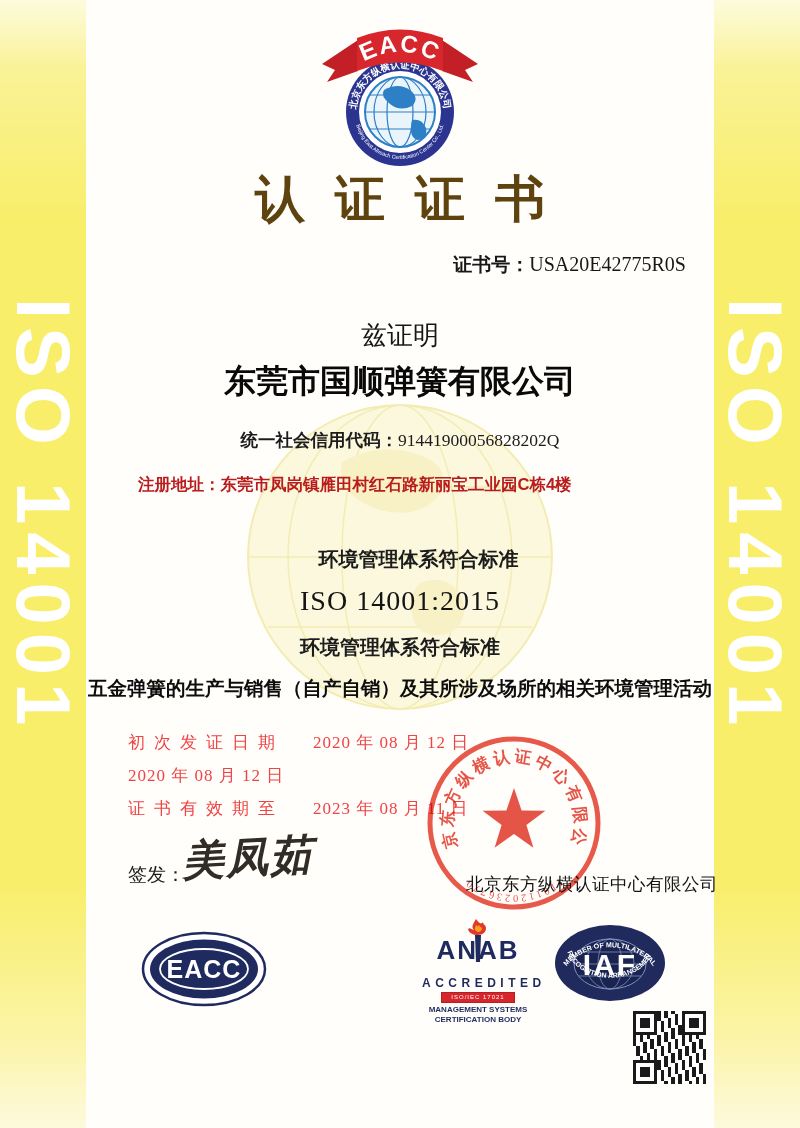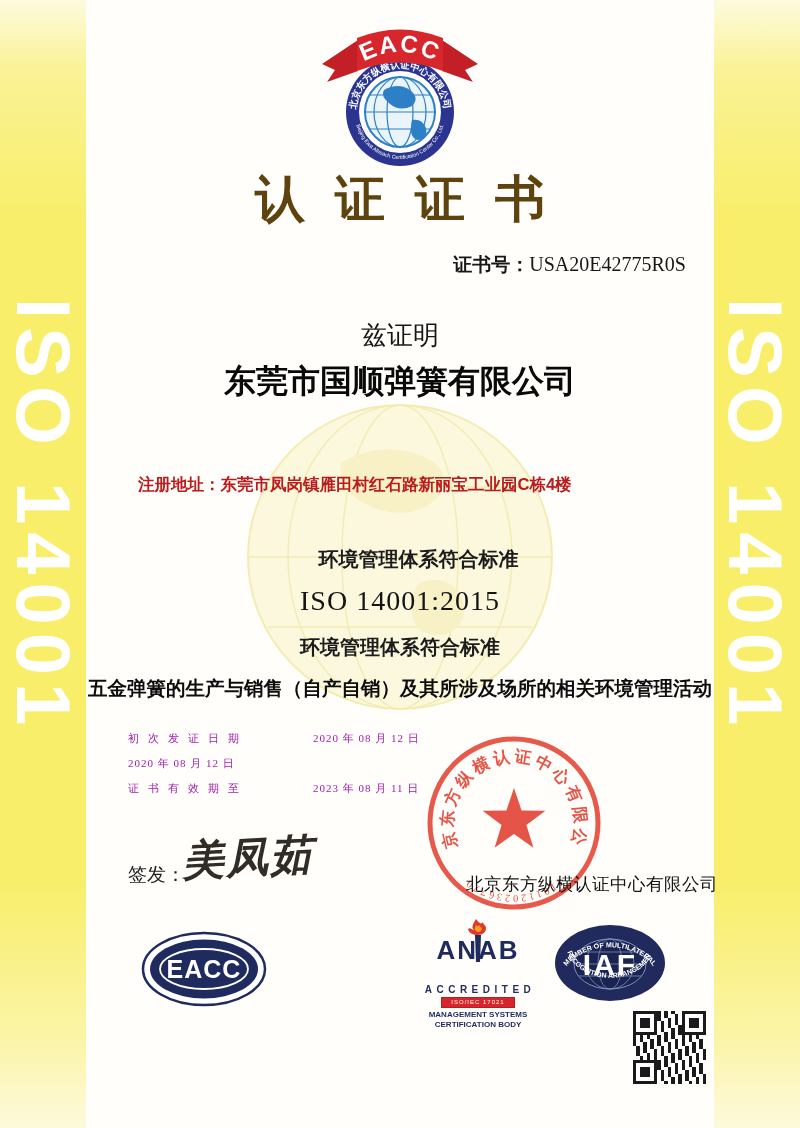--- a/index.html
+++ b/index.html
@@ -36,34 +36,34 @@
   .certify { position:absolute; top:318px; width:100%; text-align:center; font-size:26px; font-family:"Liberation Sans",sans-serif; color:#161616; z-index:1; }
   .company { position:absolute; top:360px; width:100%; text-align:center; font-size:32px; font-weight:bold; font-family:"Liberation Sans",sans-serif; color:#090909; z-index:1; }
   .credit  { position:absolute; top:428px; width:100%; text-align:center; font-size:17.5px; z-index:1; }
   .credit .lbl { font-family:"Liberation Sans",sans-serif; font-weight:bold; }
   .addrs { position:absolute; left:138px; top:471px; width:545px; z-index:1;
            font-family:"Liberation Sans",sans-serif; font-weight:bold; font-size:16.5px; line-height:26px; color:#b91c1c; }
   .std-intro  { position:absolute; top:546px; width:100%; text-align:center; font-size:20px; font-weight:bold; font-family:"Liberation Sans",sans-serif; z-index:1;padding-left:37px; }
   .std-name   { position:absolute; top:585px; width:100%; text-align:center; font-size:28px; letter-spacing:1px; color:#141414; z-index:1; }
   .scope-intro{ position:absolute; top:634px; width:100%; text-align:center; font-size:20px; font-weight:bold; font-family:"Liberation Sans",sans-serif; z-index:1; }
   .scope      { position:absolute; top:675px; width:100%; text-align:center; font-size:19.5px; font-weight:bold; font-family:"Liberation Sans",sans-serif; color:#0d0d0d; z-index:1; }
-  .dates { position:absolute; left:128px; top:731px; z-index:1; font-size:11px; color:#a21caf; }
+  .dates { position:absolute; left:128px; top:731px; z-index:1; font-size:17px; color:#ef4444; }
   .dates .row { display:flex; margin-bottom:10px; }
   .dates .lbl { width:185px; letter-spacing:9px; }
   .dates .val { letter-spacing:1px; }
   .sign-label { position:absolute; left:128px; top:862px; font-size:19px; z-index:1; }
   .signature  { position:absolute; left:182px; top:830px; font-size:42px; font-weight:bold; font-style:italic;
                 color:#322c27; transform:rotate(-3deg); z-index:1; letter-spacing:2px; }
   .issuer { position:absolute; left:466px; top:872px; font-size:17.5px; letter-spacing:.5px; color:#121212; z-index:1; }
   .seal { position:absolute; left:424px; top:733px; z-index:3; mix-blend-mode:multiply; opacity:.95; }
   
   .logo-eacc { position:absolute; left:140px; top:930px; z-index:1; }
   .logo-anab { position:absolute; left:418px; top:918px; width:120px; text-align:center; z-index:1;
                font-family:"Liberation Sans",sans-serif; color:#1f2a5e; }
-  .logo-anab .accredited { font-size:10px; letter-spacing:4.5px; font-weight:bold; margin-top:16px; text-indent:4px; }
+  .logo-anab .accredited { font-size:12px; letter-spacing:4.5px; font-weight:bold; margin-top:8px; text-indent:4px; }
   .logo-anab .redbar { width:74px; margin:2px auto 2px; background:#d6252b; color:#fff; font-size:6px;
                        letter-spacing:1px; padding:1px 0 2px; border:1px solid #b71e23; }
   .logo-anab .small { font-size:8px; font-weight:bold; line-height:10px; }
   .logo-iaf  { position:absolute; left:552px; top:924px; z-index:1; }
   
   .fineprint { position:absolute; left:100px; top:1006px; width:528px; font-size:14.5px;
                line-height:1.6; color:#2d2d2d; z-index:1; text-align:justify; }
   .fineprint p { text-indent:2em; }
   .qr { position:absolute; left:633px; top:1011px; z-index:1; }
 </style>
@@ -124,20 +124,23 @@
   </svg>
 
   <div class="title">认证证书</div>
 
   <div class="certno">
     <span class="lbl">证书号：</span><span>USA20E42775R0S</span>
   </div>
 
   <div class="certify">兹证明</div>
   <div class="company">东莞市国顺弹簧有限公司</div>
+  <div class="credit">
+    <span class="lbl">统一社会信用代码：</span><span>91441900056828202Q</span>
+  </div>
   <div class="addrs">
     <div><span>注册地址：</span><span>东莞市凤岗镇雁田村红石路新丽宝工业园C栋4楼</span></div>
   </div>
   <div class="std-intro">环境管理体系符合标准</div>
   <div class="std-name">ISO 14001:2015</div>
   <div class="scope-intro">环境管理体系符合标准</div>
   <div class="scope">五金弹簧的生产与销售（自产自销）及其所涉及场所的相关环境管理活动</div>
 
   <div class="dates">
     <div class="row">

